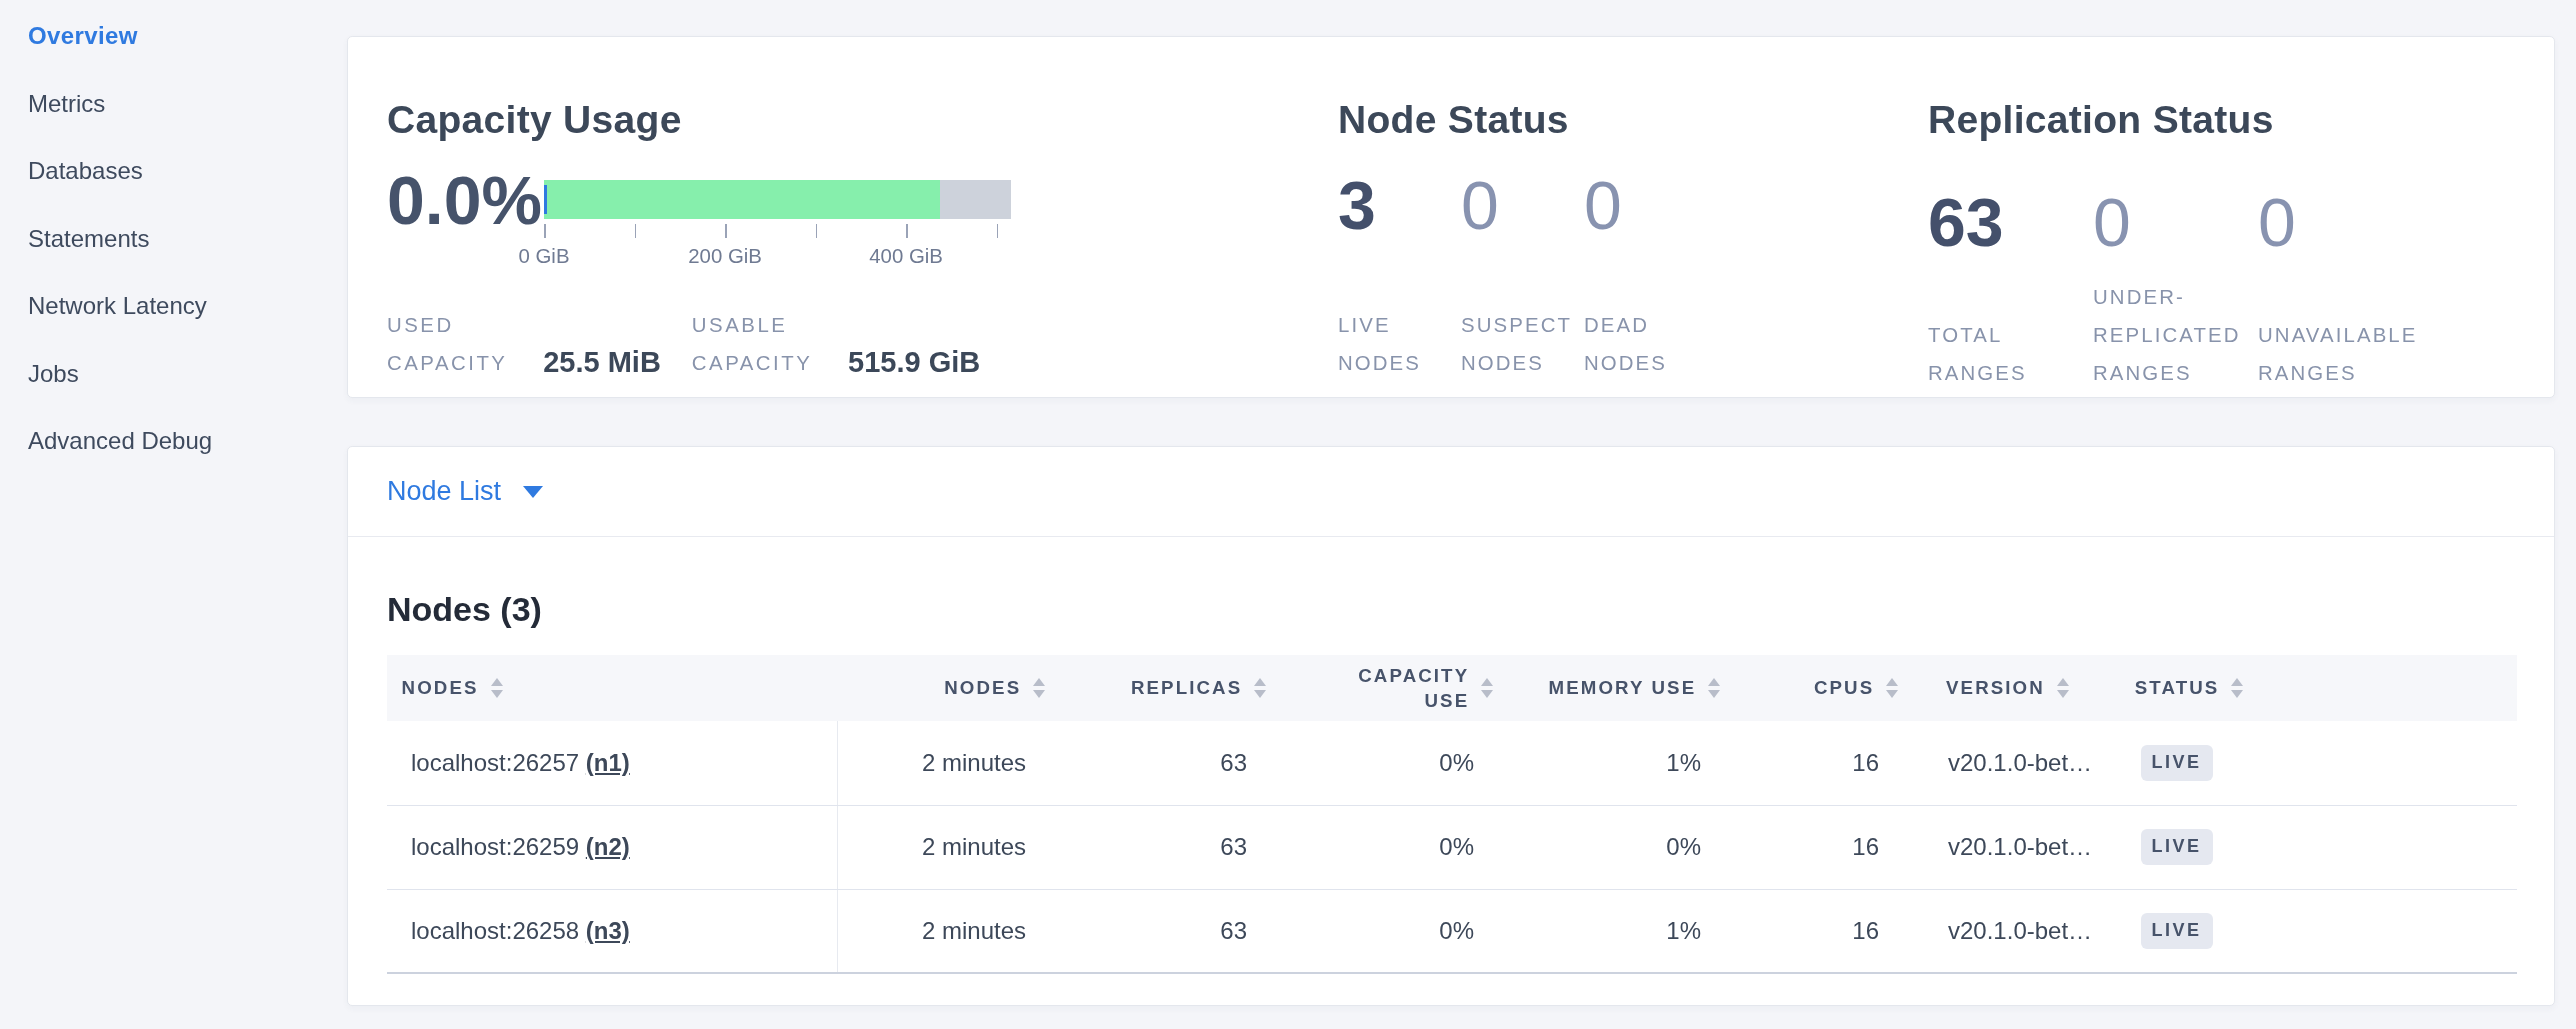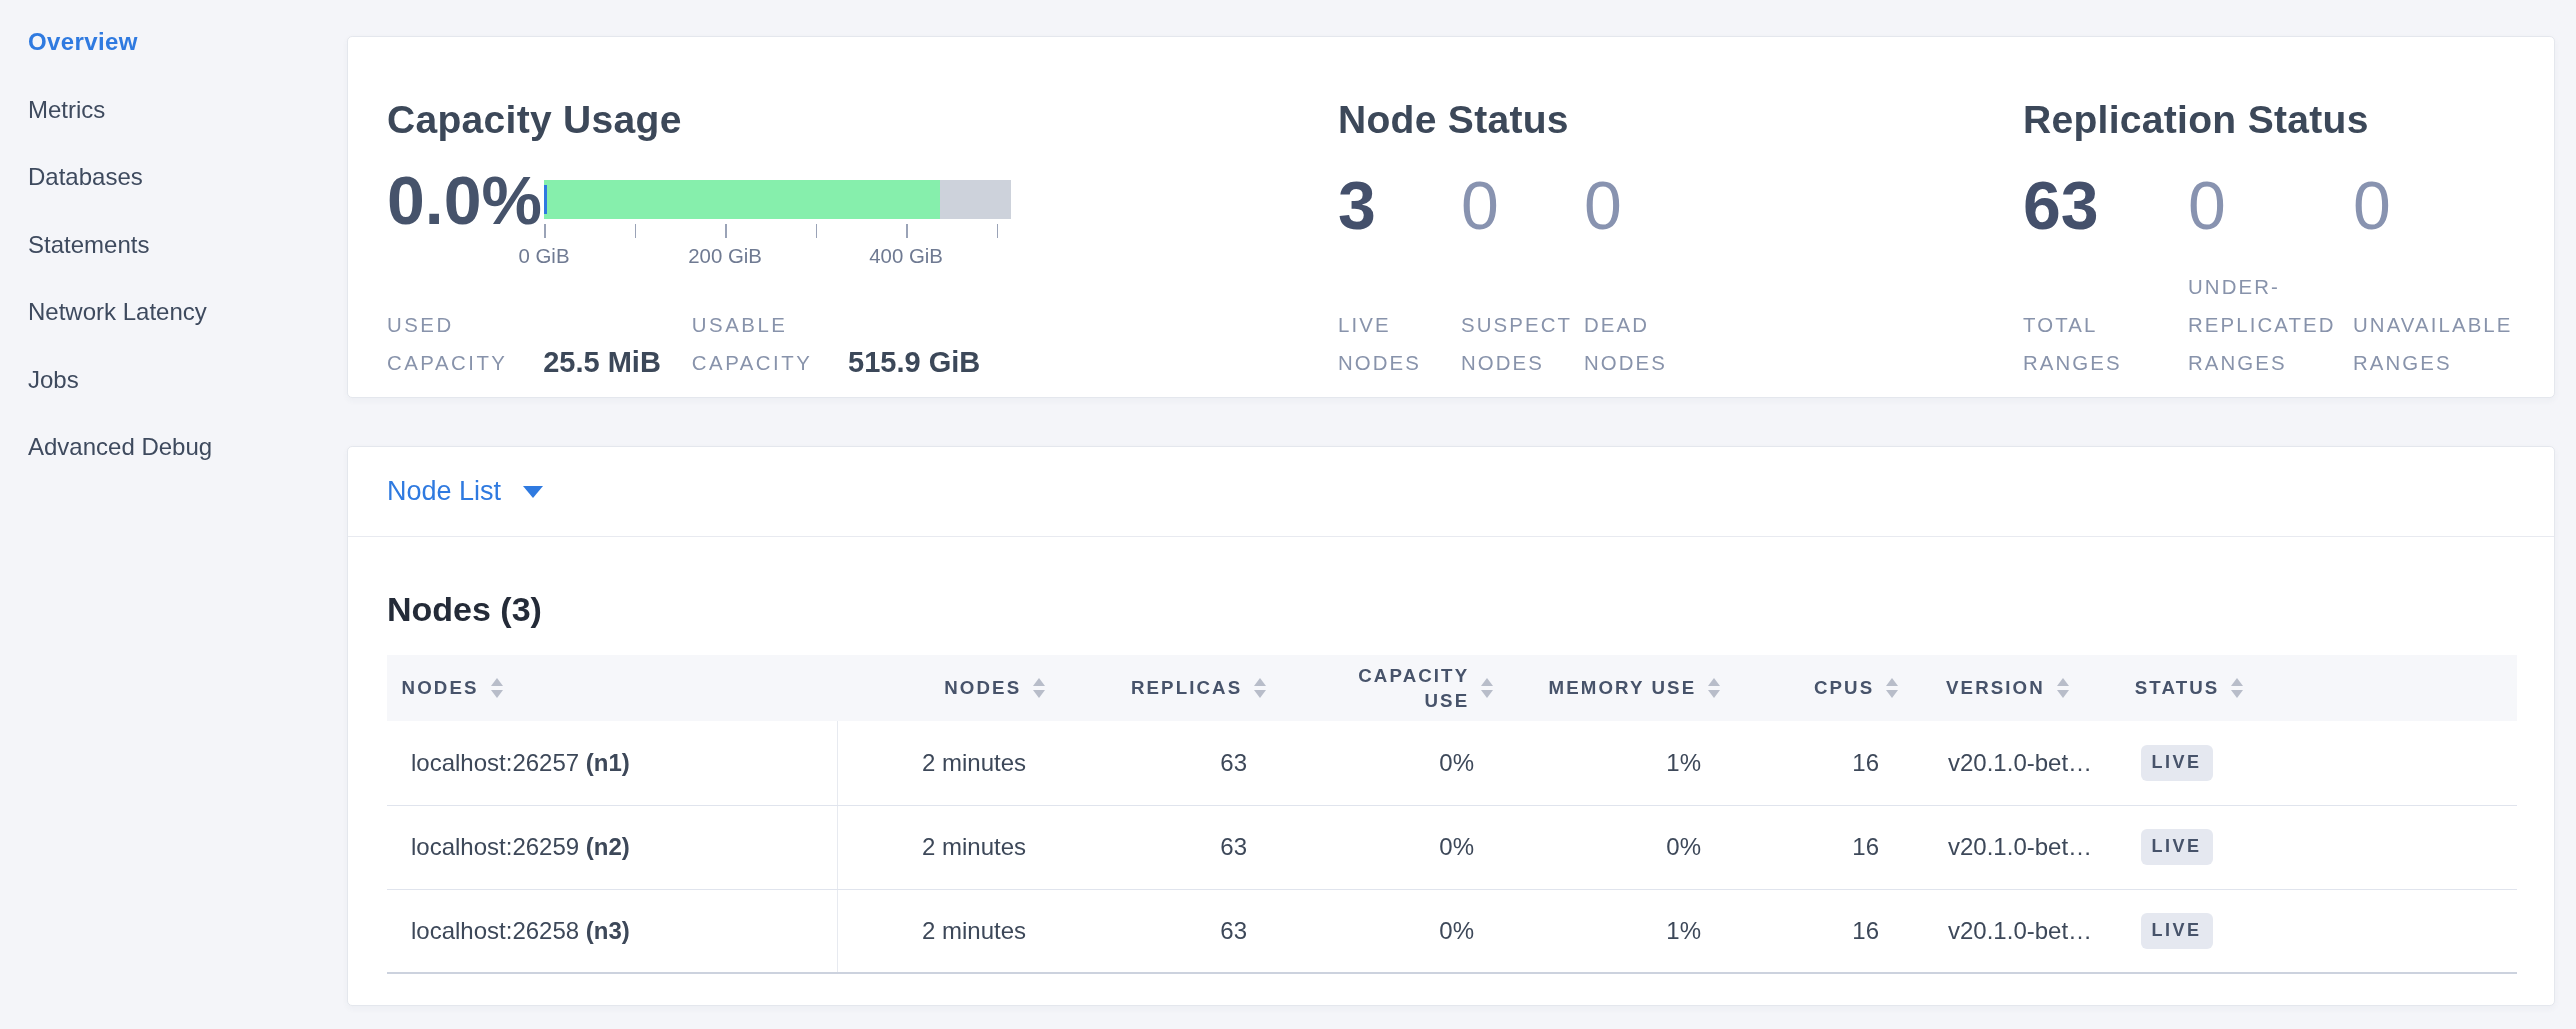--- a/index.html
+++ b/index.html
@@ -5,42 +5,42 @@
   * { box-sizing: border-box; }
   html,body { margin:0; padding:0; }
   body {
     width:2576px; height:1030px; position:relative; overflow:hidden;
     background:#f4f5f9;
     font-family:"Liberation Sans", sans-serif;
     color:#3d4859;
   }
 
   
-  .sidebar { position:absolute; left:0; top:0; width:347px; height:100%; padding-top:29px; }
+  .sidebar { position:absolute; left:0; top:0; width:347px; height:100%; padding-top:23px; }
   .nav-item {
     padding-left:28px; height:25.5px; line-height:25.5px; margin-bottom:42px;
     font-size:24px; color:#3e4a5e; cursor:pointer; white-space:nowrap;
   }
   .nav-item.active { color:#2f7ae0; font-weight:700; letter-spacing:0.4px; }
 
   
   .card {
     position:absolute; background:#ffffff;
     border:1.7px solid #e4e7ed; border-radius:5.1px;
     box-shadow:0 2.5px 6.8px rgba(56,76,108,0.04);
   }
   #summary-card { left:347px; top:36px;  width:2208px; height:362px; }
   #nodes-card   { left:347px; top:446px; width:2208px; height:560px; }
 
   
   .section { position:absolute; top:0; bottom:0; display:flex; flex-direction:column;
              padding-top:59px; padding-bottom:15.3px; }
   #sec-capacity    { left:39px;   width:917px; }
   #sec-nodes       { left:990px; width:594px; }
-  #sec-replication { left:1675px; width:526px; }
+  #sec-replication { left:1580px; width:526px;gap:17px; }
   .section-title { font-size:39px; font-weight:600; color:#3c4859; letter-spacing:0.3px; line-height:48px; }
 
   
   .cap-row { display:flex; align-items:center; margin-top:15.3px; height:81px; }
   .cap-percent { font-size:68px; font-weight:600; color:#46536b; width:157px; line-height:78px; }
   .bar-wrap { position:relative; width:467px; height:39px; background:#86efac; }
   .bar-extra { position:absolute; right:0; top:0; height:100%; width:15.1%; background:#cdd2db; }
   .bar-used  { position:absolute; left:0; top:5.1px; bottom:5.1px; width:3.4px; background:#2f7ae0; }
   .tick { position:absolute; top:44px; width:1.7px; height:13.6px; background:#9aa3b7; }
   .tick-label { position:absolute; top:65px; font-size:20.4px; color:#6f7a92;
@@ -84,21 +84,21 @@
   .sort .down { width:0; height:0; border-left:6.8px solid transparent; border-right:6.8px solid transparent;
                 border-top:8.5px solid #b8bdc9; }
 
   tbody td { height:84px; border-bottom:1.7px solid #e0e4ed; font-size:24px; color:#3d4859;
              white-space:nowrap; overflow:hidden; }
   tbody tr:last-child td { border-bottom:2.5px solid #ccd2de; }
   td.c-node    { border-right:1.7px solid #e7eaf0; padding-left:24px; text-align:left; }
   td.c-right   { text-align:right; padding-right:27px; }
   td.c-version { text-align:left; padding-left:42px; }
   td.c-status  { text-align:left; padding-left:13.6px; }
-  .node-id { font-weight:700; }
+  .node-id { font-weight:700;text-decoration:underline; }
   .badge { display:inline-block; background:#e5e8f0; color:#47536a; font-size:18px; font-weight:700;
            letter-spacing:2.5px; padding:8.5px 11px; border-radius:6px; line-height:19.5px; }
 </style>
 </head>
 <body>
 
 <nav class="sidebar">
   <div class="nav-item active">Overview</div>
   <div class="nav-item">Metrics</div>
   <div class="nav-item">Databases</div>

